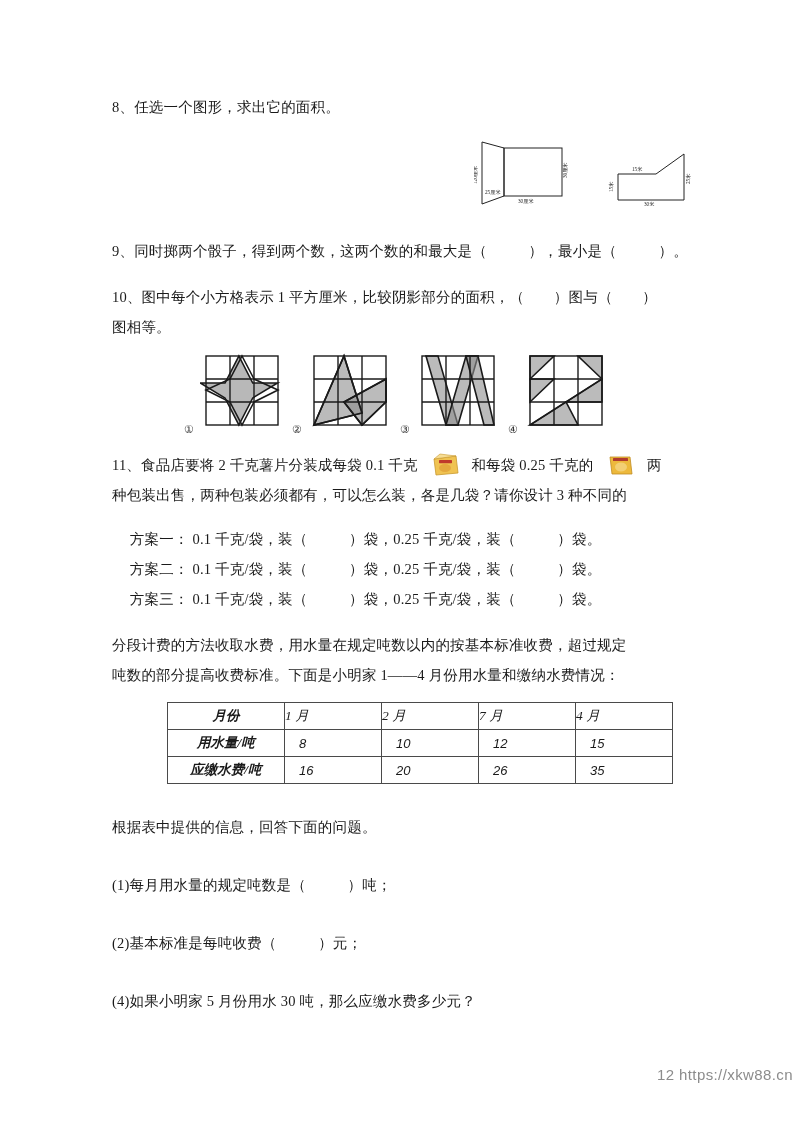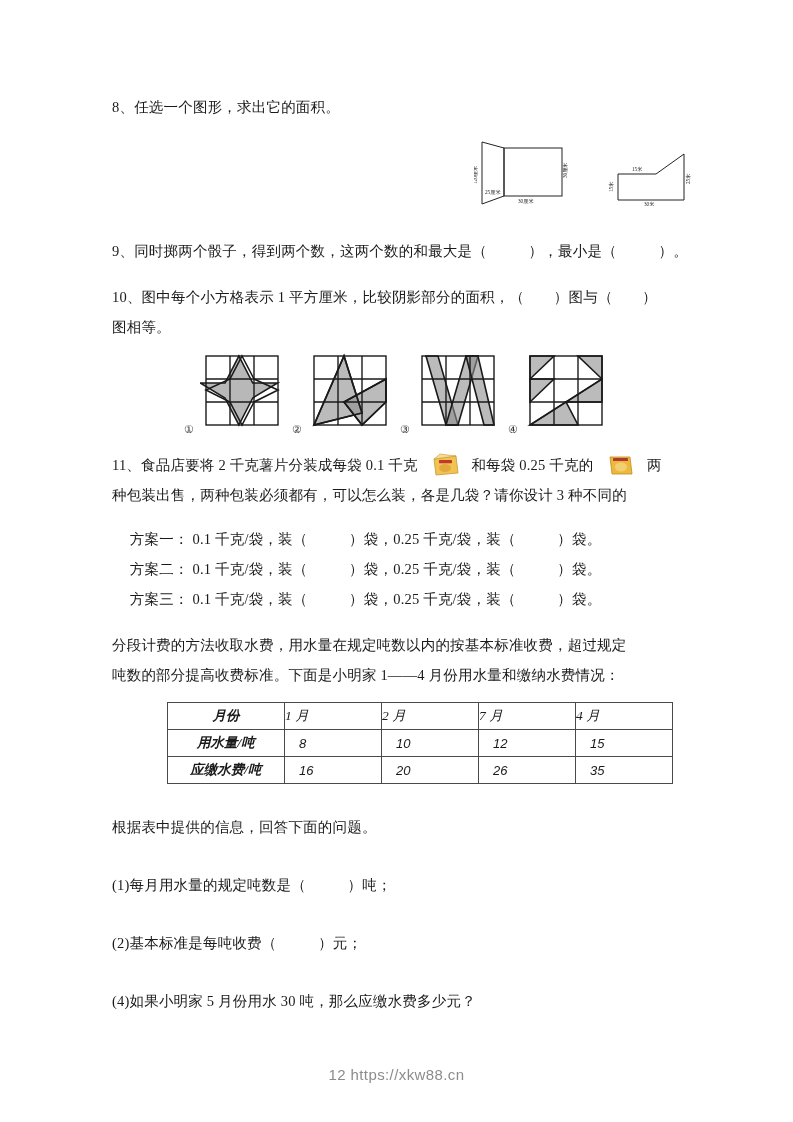--- a/index.html
+++ b/index.html
@@ -122,21 +122,21 @@
     text-align: left;
     padding-left: 0;
   }
 
   
   .footer {
     position: absolute;
     left: 0;
     top: 1066px;
     width: 793px;
-    text-align: center;
+    text-align: right;
     font-size: 15px;
     color: #8c8c8c;
     font-family: "Liberation Sans", sans-serif;
     letter-spacing: 0.4px;
   }
   .sp { display: inline-block; width: 34px; }
   .sp-sm { display: inline-block; width: 22px; }
   .sp-xs { display: inline-block; width: 14px; }
   .gap-top-14 { margin-top: 14px; }
   .gap-top-26 { margin-top: 16px; }

